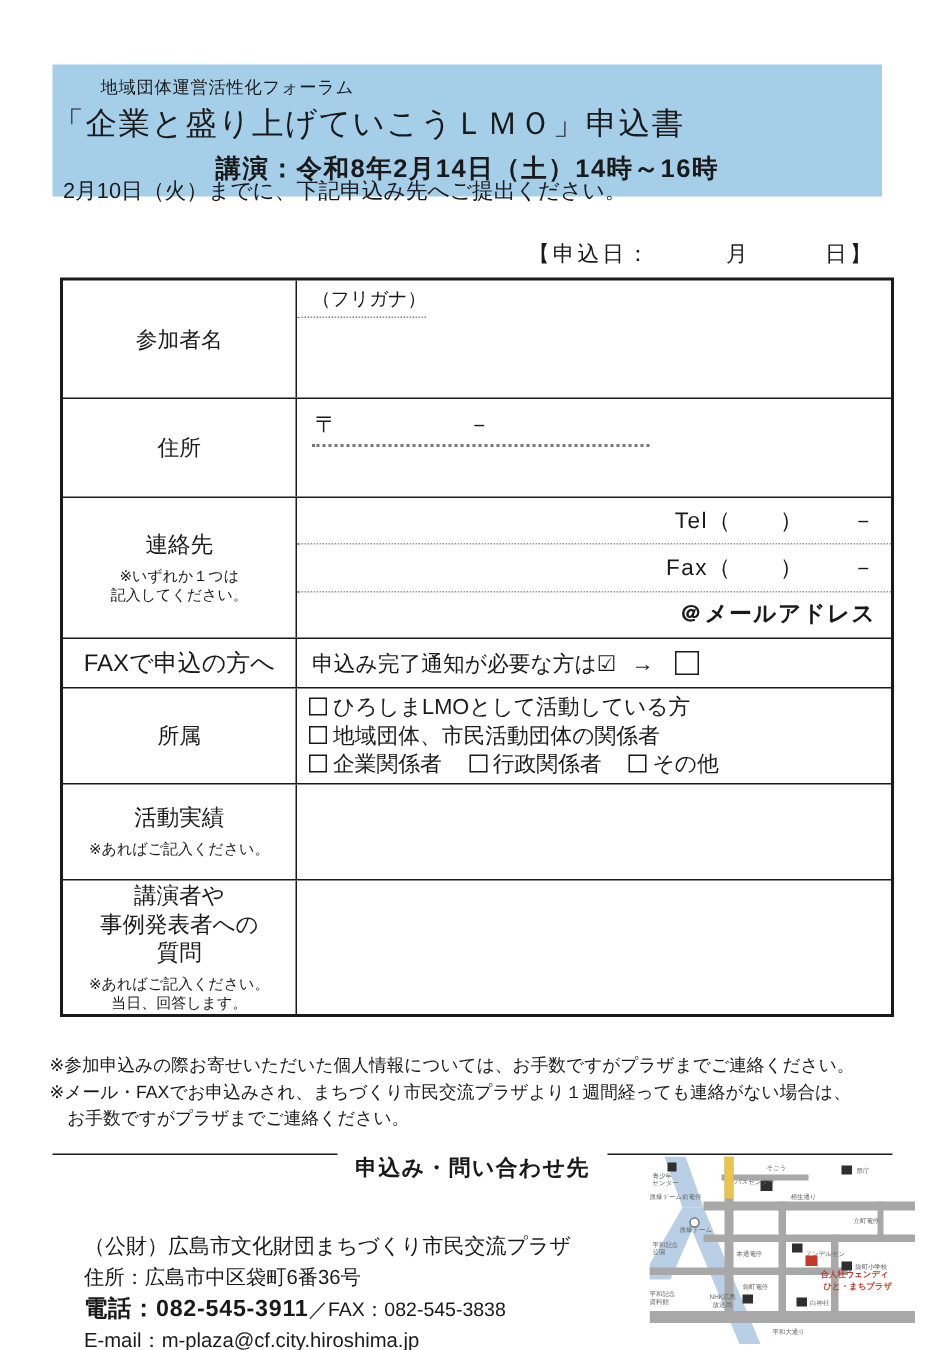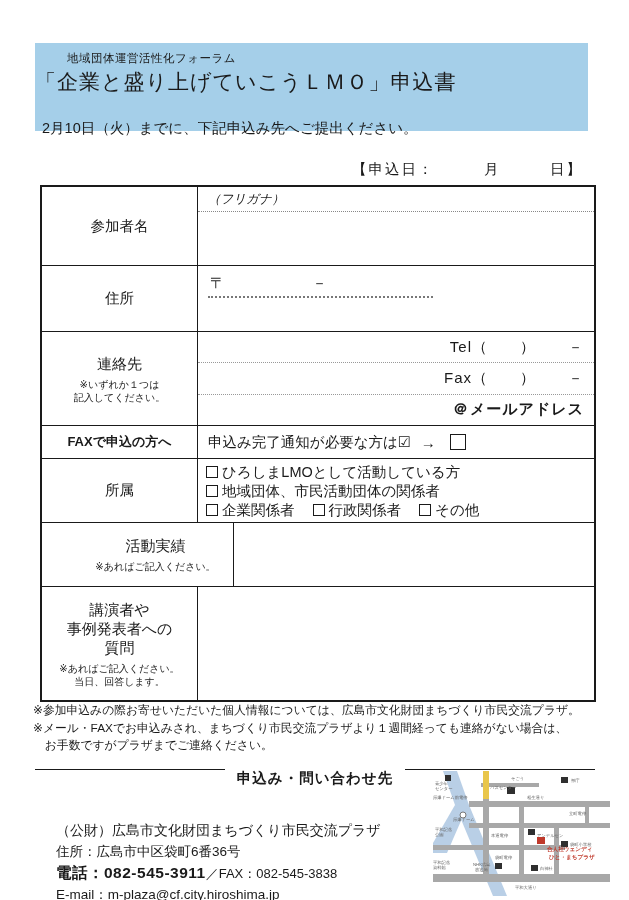--- a/index.html
+++ b/index.html
@@ -17,21 +17,21 @@
   .apply-date { position:absolute; right:46px; top:160px; font-size:14.5px; letter-spacing:2px; }
 
   
   .form { position:absolute; left:40px; top:185px; width:556px; border:2px solid #1a1a1a; }
   .frow { display:flex; }
   .frow + .frow { border-top:1.5px solid #1a1a1a; }
   .fl { width:156px; border-right:1.5px solid #1a1a1a; display:flex; flex-direction:column; align-items:center; justify-content:center; text-align:center; padding:3px 4px; font-size:14.5px; }
   .fc { flex:1; position:relative; }
   .small-note { font-size:10px; color:#1a1a1a; line-height:13px; margin-top:5px; }
   .r1 { height:78px; } .r2 { height:66px; } .r3 { height:94px; } .r4 { height:33px; }
-  .r5 { height:64px; } .r6 { height:64px;padding-left:36px; } .r7 { height:114px; }
+  .r5 { height:64px; } .r6 { height:64px; } .r7 { height:90px; }
 
   .furigana-line { height:25px; border-bottom:1.5px dotted #888; font-size:12.5px; padding:4px 0 0 10px; }
   .blank-area { flex:1; }
 
   .postal { font-size:15px; padding:8px 0 0 12px; letter-spacing:2px; }
   .dotted-underline { width:225px; border-bottom:2px dotted #777; margin:3px 0 0 10px; }
 
   .contact-cell { display:flex; flex-direction:column; height:100%; }
   .sub { flex:1; display:flex; align-items:center; padding:0 10px; font-size:15px; letter-spacing:1px;justify-content:flex-end; }
   .sub + .sub { border-top:1.5px dotted #999; }
@@ -66,32 +66,33 @@
   svg text { font-family:"Liberation Sans","DejaVu Sans",sans-serif; }
   .map-label { font-size:4.3px; fill:#666; }
   .venue-label { font-size:5.6px; font-weight:700; }
 </style>
 </head>
 <body>
 
 <div class="header">
   <div class="forum-label">地域団体運営活性化フォーラム</div>
   <div class="title">「企業と盛り上げていこうＬＭＯ」申込書</div>
+  <div class="session">講演：令和8年2月14日（土）14時～16時</div>
 </div>
 
 <div class="intro">
   <div>2月10日（火）までに、下記申込み先へご提出ください。</div>
 </div>
 <div class="apply-date">【申込日：　　　月　　　日】</div>
 
 <div class="form">
 
   <div class="frow r1">
     <div class="fl">参加者名</div>
-    <div class="fc" style="display:flex;flex-direction:column;font-style:italic;">
+    <div class="fc" style="display:flex;flex-direction:row;">
       <div class="furigana-line">（フリガナ）</div>
       <div class="blank-area"></div>
     </div>
   </div>
 
   <div class="frow r2">
     <div class="fl">住所</div>
     <div class="fc">
       <div class="postal">〒　　　　　－</div>
       <div class="dotted-underline"></div>
@@ -114,21 +115,21 @@
           <span>Fax（　　）　　－</span>
         </div>
       <div class="sub email-sub">
         <span>メールアドレス</span>
         <span class="at-sign">＠</span>
       </div>
     </div>
   </div>
 
   <div class="frow r4">
-    <div class="fl" style="font-size:13px;font-weight:bold;">FAXで申込の方へ</div>
+    <div class="fl" style="font-size:16px;">FAXで申込の方へ</div>
     <div class="fc fax-cell">
       <span>申込み完了通知が必要な方は☑</span>
       <span class="fax-arrow">→</span>
       <span class="box"></span>
     </div>
   </div>
 
   <div class="frow r5">
     <div class="fl">所属</div>
     <div class="fc aff-cell">
@@ -161,21 +162,21 @@
         <span>※あればご記入ください。</span><br>
         <span>当日、回答します。</span>
       </div>
     </div>
     <div class="fc"></div>
   </div>
 
 </div>
 
 <div class="notes">
-  <div>※参加申込みの際お寄せいただいた個人情報については、広島市文化財団まちづくり市民交流プラザ。</div>
+  <div>※参加申込みの際お寄せいただいた個人情報については、お手数ですがプラザまでご連絡ください。</div>
   <div>※メール・FAXでお申込みされ、まちづくり市民交流プラザより１週間経っても連絡がない場合は、</div>
   <div>　お手数ですがプラザまでご連絡ください。</div>
 </div>
 
 <div class="divider">
   <div class="line"></div>
   <div class="heading">申込み・問い合わせ先</div>
   <div class="line"></div>
 </div>
 

